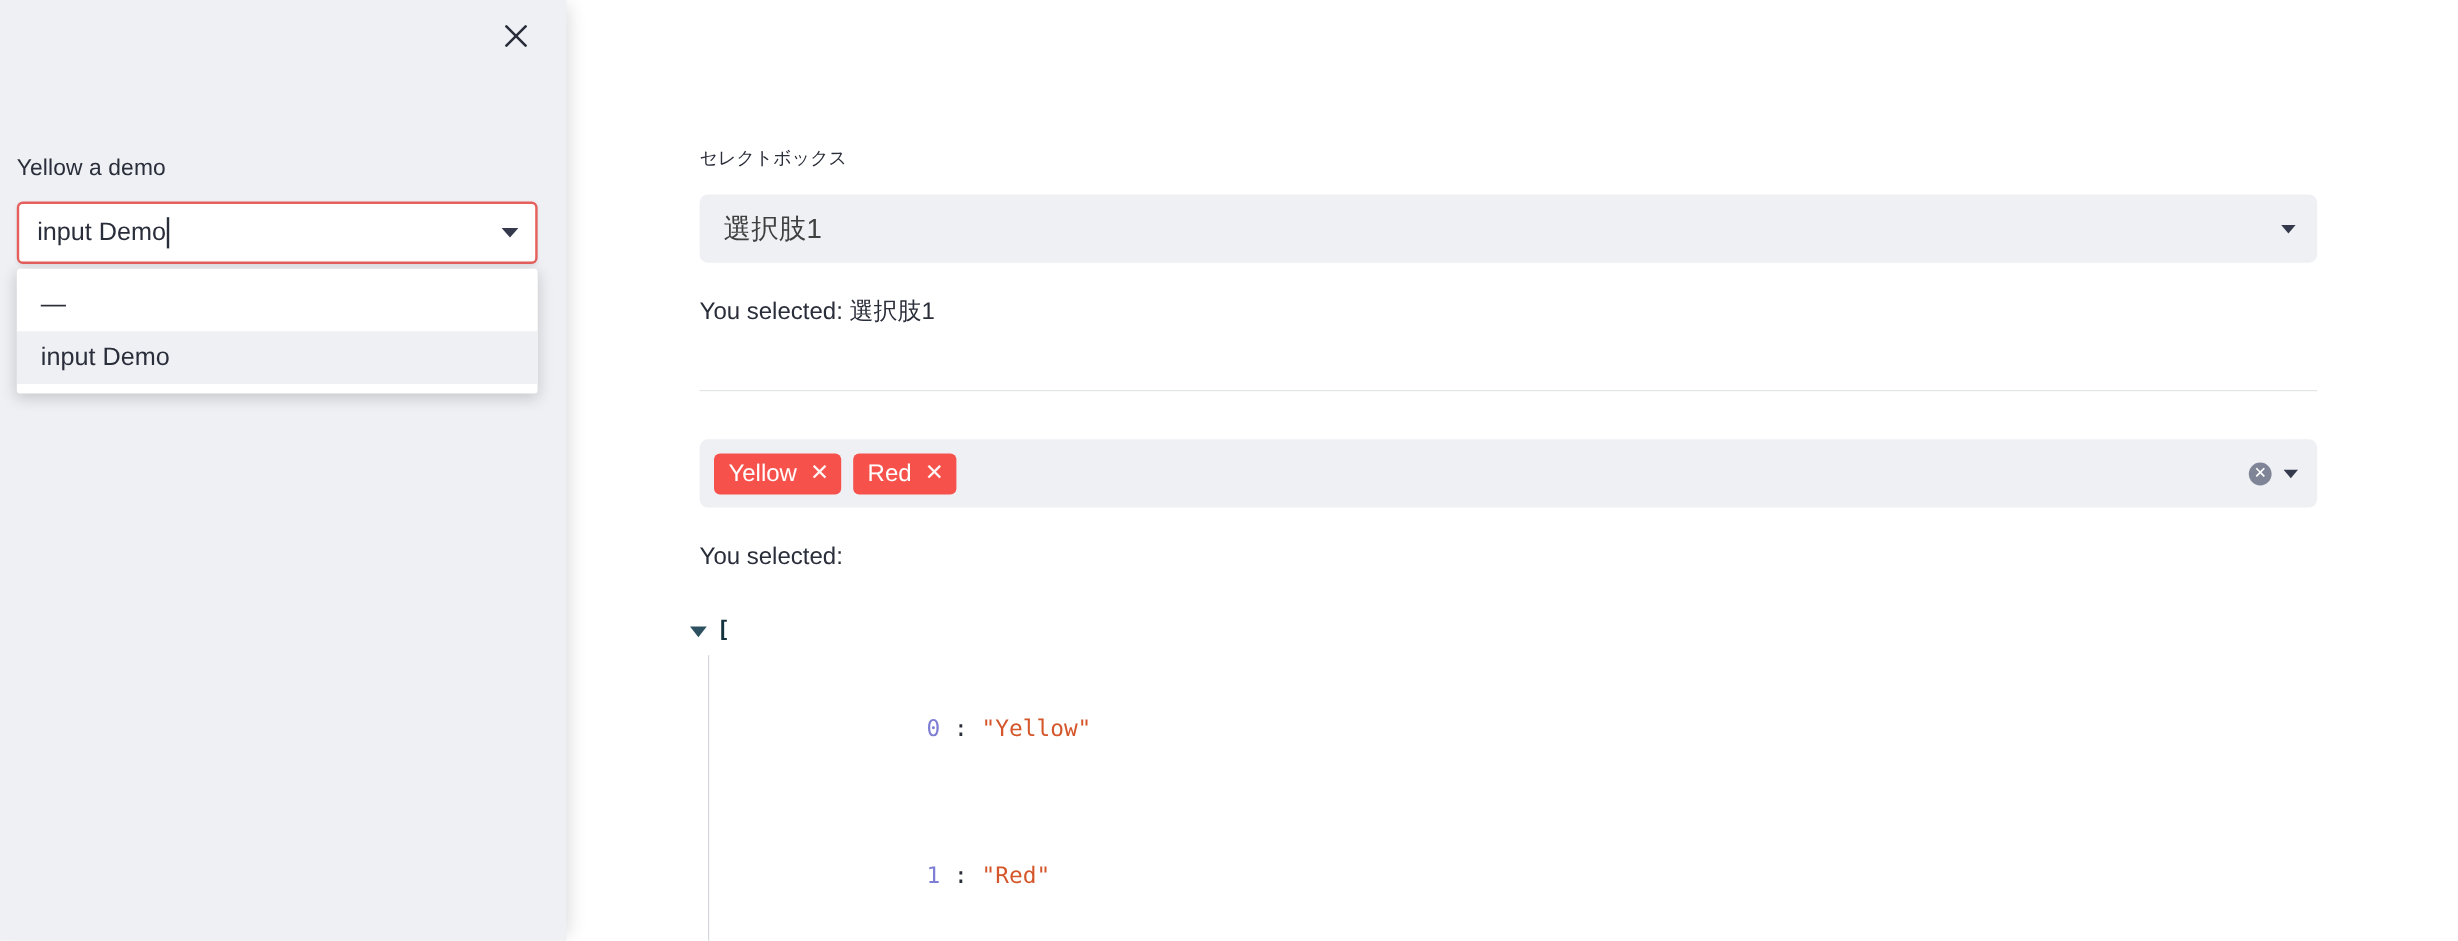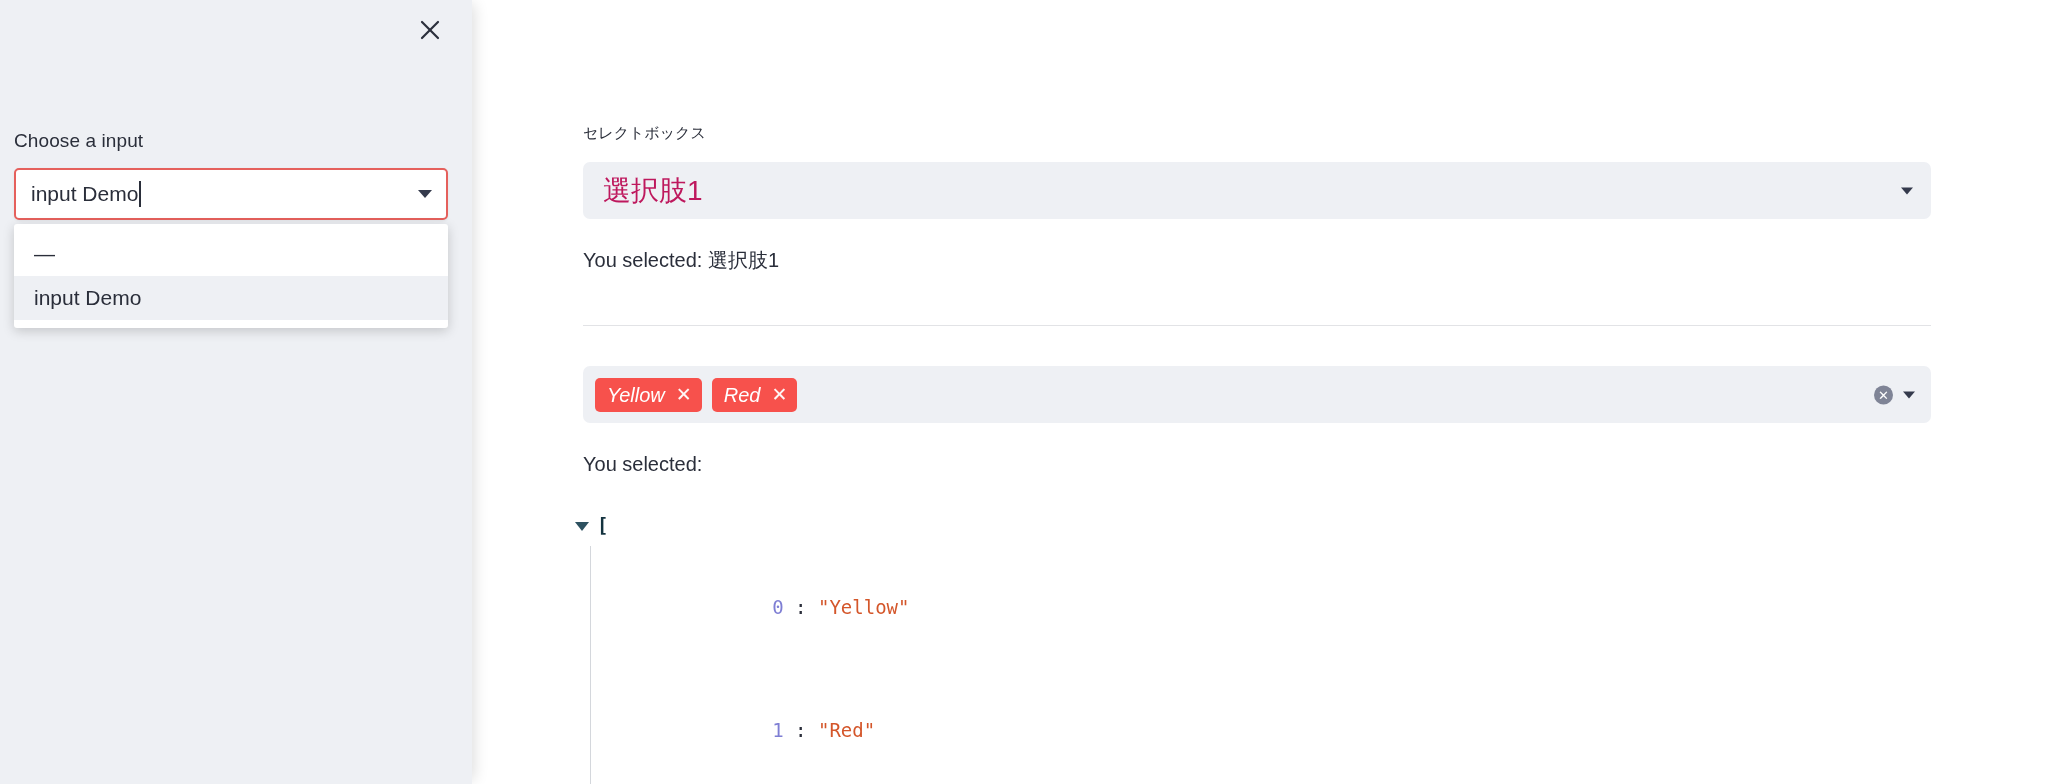--- a/index.html
+++ b/index.html
@@ -163,22 +163,22 @@
   }
   .select-box {
     position: relative;
     width: 1348px;
     height: 57px;
     background: #eef0f4;
     border-radius: 7px;
     display: flex;
     align-items: center;
     padding: 0 46px 0 20px;
-    font-size: 28px;
-    color: #be185d;
+    font-size: 23px;
+    color: #404040;
     cursor: pointer;
   }
   .select-arrow {
     position: absolute;
     right: 18px;
     top: 50%;
     transform: translateY(-50%);
     width: 0; height: 0;
     border-left: 6px solid transparent;
     border-right: 6px solid transparent;
@@ -215,21 +215,20 @@
     align-items: center;
     gap: 11px;
     height: 34px;
     padding: 0 10px 0 12px;
     background: #f7514c;
     border-radius: 5px;
     color: #ffffff;
     font-size: 20px;
     line-height: 1;
     white-space: nowrap;
-    font-style: italic;
   }
   .tag-x {
     font-size: 19px;
     line-height: 1;
     cursor: pointer;
     opacity: 0.95;
   }
   .multi-actions {
     position: absolute;
     right: 16px;
@@ -359,21 +358,21 @@
 
   <div class="drawer">
     <div class="drawer-close">
       <svg width="24" height="24" viewBox="0 0 24 24" fill="none" stroke="currentColor" stroke-width="2.2" stroke-linecap="round">
         <line x1="4" y1="4" x2="20" y2="20"></line>
         <line x1="20" y1="4" x2="4" y2="20"></line>
       </svg>
     </div>
 
     <div class="drawer-body">
-      <div class="field-label">Choose a input</div>
+      <div class="field-label">Yellow a demo</div>
 
       <div class="combo-wrap">
         <div class="combo-input">
           <span class="combo-value">input Demo</span>
             <span class="caret-text"></span>
           <span class="combo-arrow"></span>
         </div>
 
         <div class="combo-list">
           <div class="combo-option">

